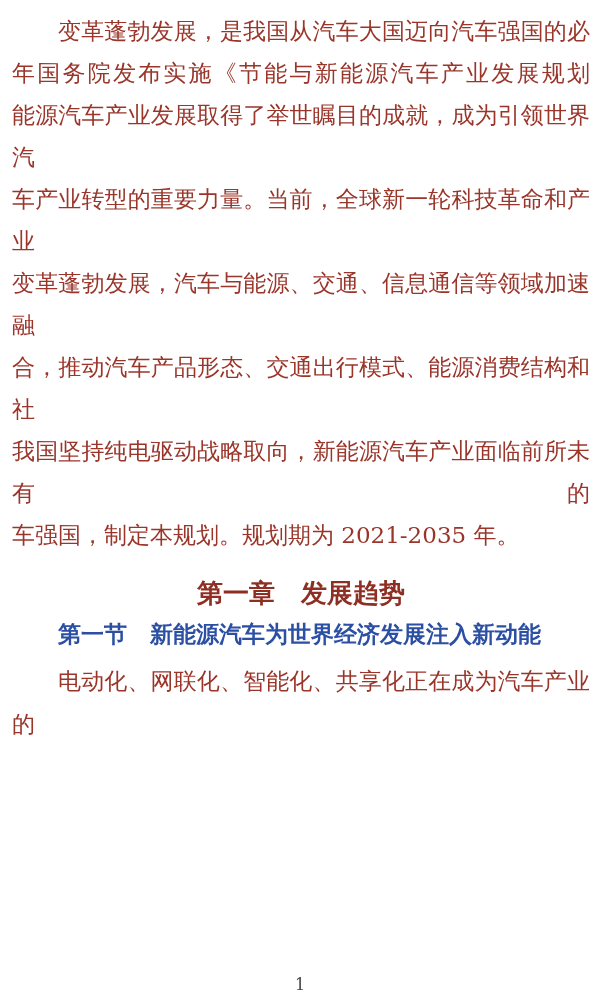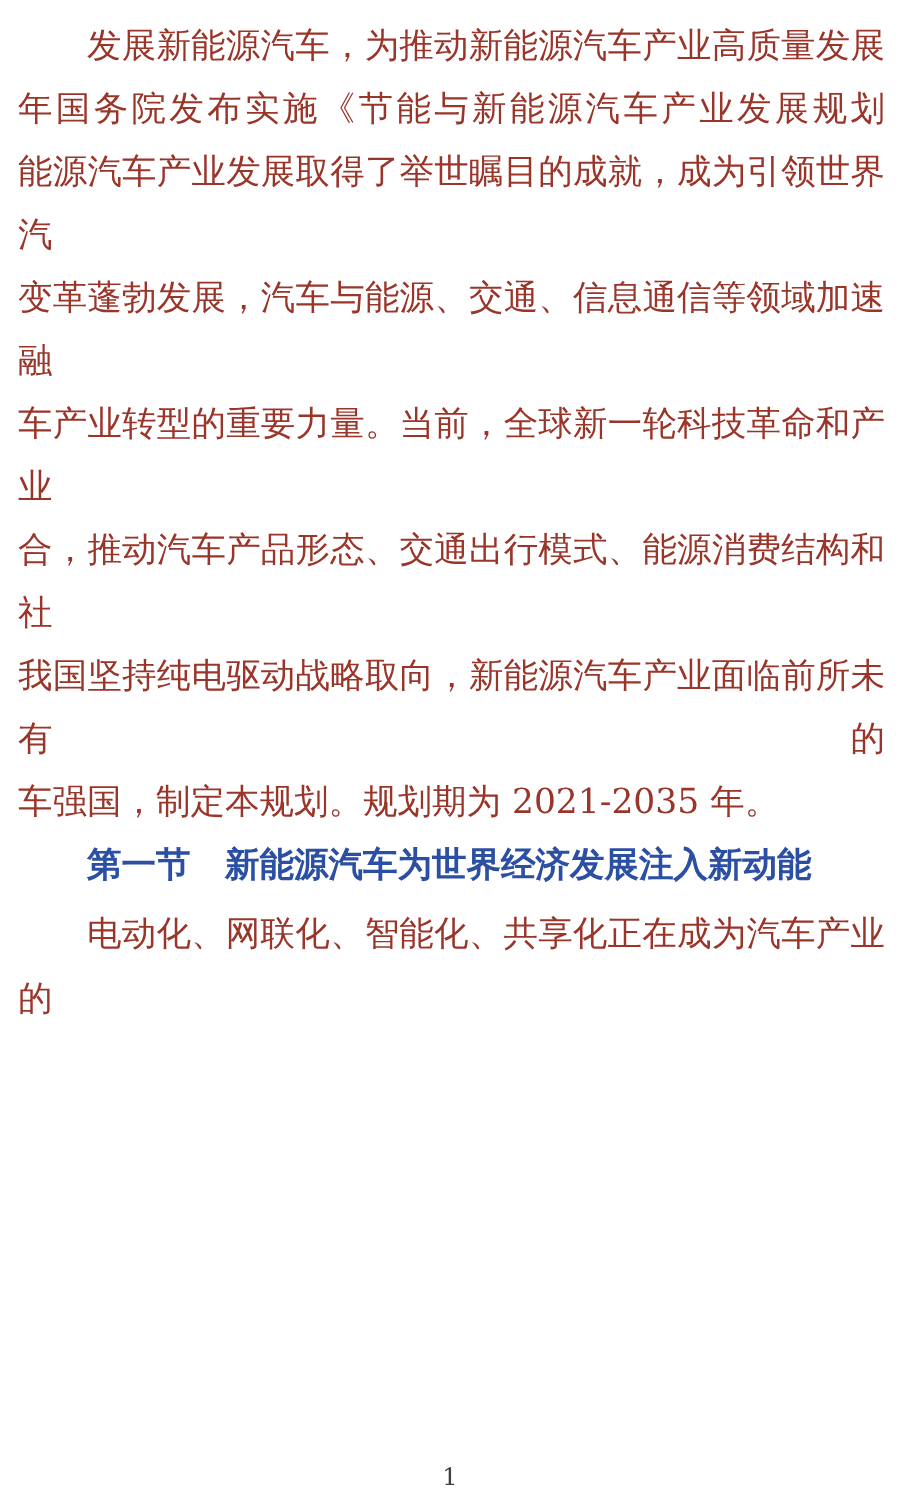--- a/index.html
+++ b/index.html
@@ -56,30 +56,31 @@
     font-family: "DejaVu Serif", serif;
   }
 </style>
 </head>
 <body>
 
 <div class="page">
   <div class="body-text">
 
     <div class="para p1">
-      <div class="line indent">发展新能源汽车，为推动新能源汽车产业高质量发展</div>
+      <div class="line indent">变革蓬勃发展，是我国从汽车大国迈向汽车强国的必</div>
       <div class="line">年国务院发布实施《节能与新能源汽车产业发展规划</div>
       <div class="line">能源汽车产业发展取得了举世瞩目的成就，成为引领世界汽</div>
+      <div class="line">车产业转型的重要力量。当前，全球新一轮科技革命和产业</div>
       <div class="line">变革蓬勃发展，汽车与能源、交通、信息通信等领域加速融</div>
-      <div class="line">车产业转型的重要力量。当前，全球新一轮科技革命和产业</div>
       <div class="line">合，推动汽车产品形态、交通出行模式、能源消费结构和社</div>
       <div class="line">我国坚持纯电驱动战略取向，新能源汽车产业面临前所未有的</div>
       <div class="line no-just">车强国，制定本规划。规划期为 2021-2035 年。</div>
     </div>
 
+    <div class="chapter-heading">第一章　发展趋势</div>
 
     <div class="section-heading">第一节　新能源汽车为世界经济发展注入新动能</div>
 
     <div class="para p2">
       <div class="line indent">电动化、网联化、智能化、共享化正在成为汽车产业的</div>
 
     </div>
 
   </div>
 

